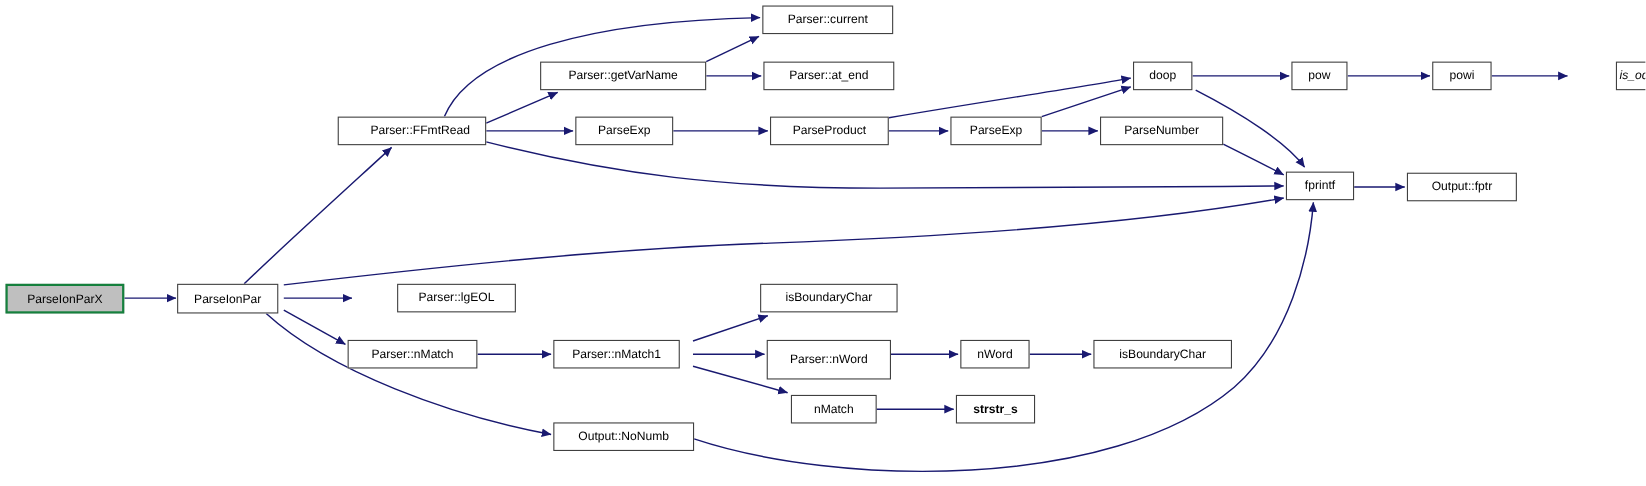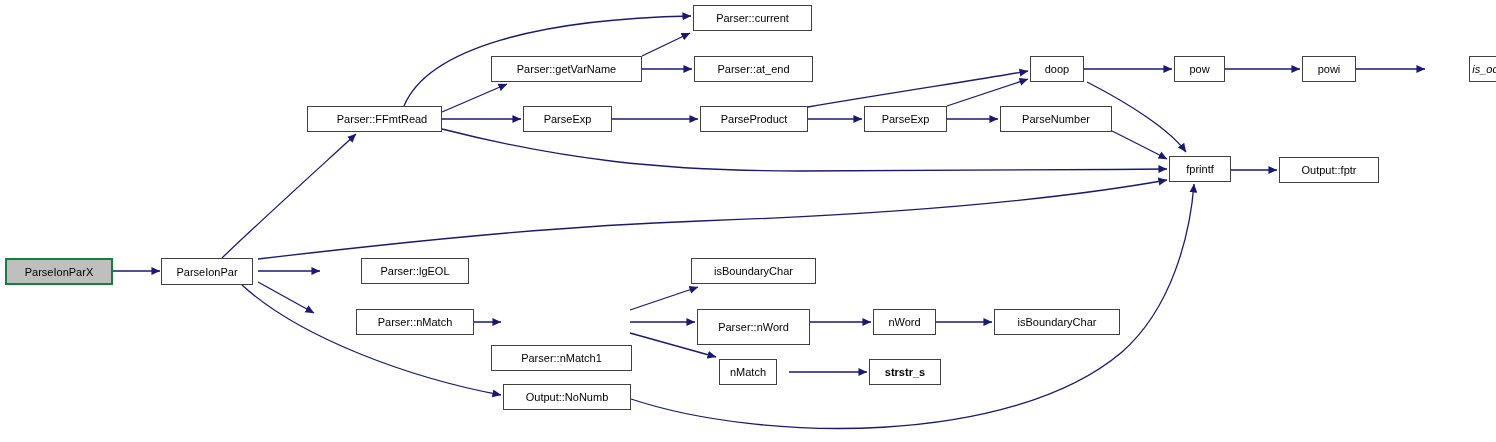--- a/index.html
+++ b/index.html
@@ -128,41 +128,41 @@
       </div>
       <div class="node" style="left: 1169px; top: 156px; width: 62px; height: 26px;">
         <span>fprintf</span>
       </div>
       <div class="node" style="left: 1279px; top: 157px; width: 100px; height: 26px;">
         <span>Output::fptr</span>
       </div>
       <div class="node" style="left: 321px; top: 258px; width: 108px; height: 26px; margin-left: 40px;">
         <span>Parser::lgEOL</span>
       </div>
-      <div class="node" style="left: 316px; top: 309px; width: 118px; height: 26px; margin-left: 40px;">
+      <div class="node" style="left: 316px; top: 309px; width: 118px; height: 26px;">
         <span>Parser::nMatch</span>
       </div>
-      <div class="node" style="left: 491px; top: 309px; width: 141px; height: 26px; margin-top: 36px;">
+      <div class="node" style="left: 503px; top: 309px; width: 115px; height: 26px;">
         <span>Parser::nMatch1</span>
       </div>
       <div class="node" style="left: 503px; top: 384px; width: 128px; height: 26px;">
         <span>Output::NoNumb</span>
       </div>
       <div class="node" style="left: 691px; top: 258px; width: 125px; height: 26px;">
         <span>isBoundaryChar</span>
       </div>
       <div class="node" style="left: 697px; top: 309px; width: 113px; height: 36px;">
         <span>Parser::nWord</span>
       </div>
       <div class="node" style="left: 873px; top: 309px; width: 63px; height: 26px;">
         <span>nWord</span>
       </div>
       <div class="node" style="left: 994px; top: 309px; width: 126px; height: 26px;">
         <span>isBoundaryChar</span>
       </div>
-      <div class="node" style="left: 719px; top: 359px; width: 58px; height: 26px;">
+      <div class="node" style="left: 719px; top: 359px; width: 78px; height: 26px;">
         <span>nMatch</span>
       </div>
       <div class="node" style="left: 869px; top: 359px; width: 72px; height: 26px; font-weight: bold;">
         <span>strstr_s</span>
       </div>
     </div>
 </div>
 
 </body></html>

